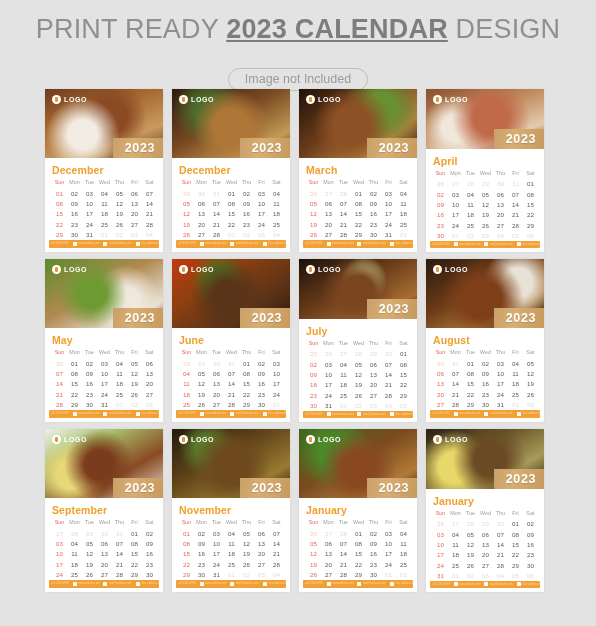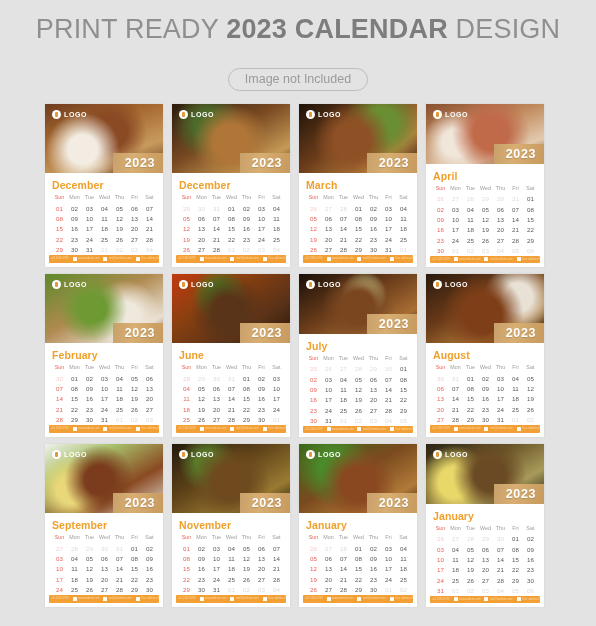--- a/index.html
+++ b/index.html
@@ -13,30 +13,30 @@
 
   
   .header {
     position: absolute; left: 0; top: 14px; width: 596px;
     text-align: center;
   }
   .title {
     font-size: 27px; letter-spacing: 0.2px; color: #8f8f8f;
     font-weight: 300; white-space: nowrap;
   }
-  .title .bold { font-weight: 700; color: #7d7d7d; }
+  .title .bold { font-weight: 700; color: #7d7d7d; text-decoration: underline; }
   .subtitle-wrap { margin-top: 23px; display: flex; justify-content: center; }
   .subtitle {
     border: 1px solid #bdbdbd; border-radius: 12px;
     padding: 3px 16px 4px; font-size: 12.5px; color: #9a9a9a; font-weight: 300;
   }
 
   
   .grid {
-    position: absolute; left: 45px; top: 104px;
+    position: absolute; left: 45px; top: 89px;
     width: 506px;
     display: grid;
     grid-template-columns: repeat(4, 118px);
     grid-template-rows: repeat(3, 163px);
     column-gap: 9px; row-gap: 7px;
   }
 
   .card {
     background: #ffffff;
     width: 118px; height: 163px;
@@ -561,21 +561,21 @@
       <div class="card">
         <div class="photo">
           <div class="grad ph5"></div>
           <div class="logo-badge">
             <span class="logo-mark"></span>
             <span class="logo-text">LOGO</span>
           </div>
           <div class="year-tab">2023</div>
         </div>
         <div class="cal-body">
-          <div class="month-name">February</div>
+          <div class="month-name">May</div>
           <table class="cal">
             <thead>
               <tr>
                 <th class="sun">Sun</th>
                 <th>Mon</th>
                 <th>Tue</th>
                 <th>Wed</th>
                 <th>Thu</th>
                 <th>Fri</th>
                 <th>Sat</th>

